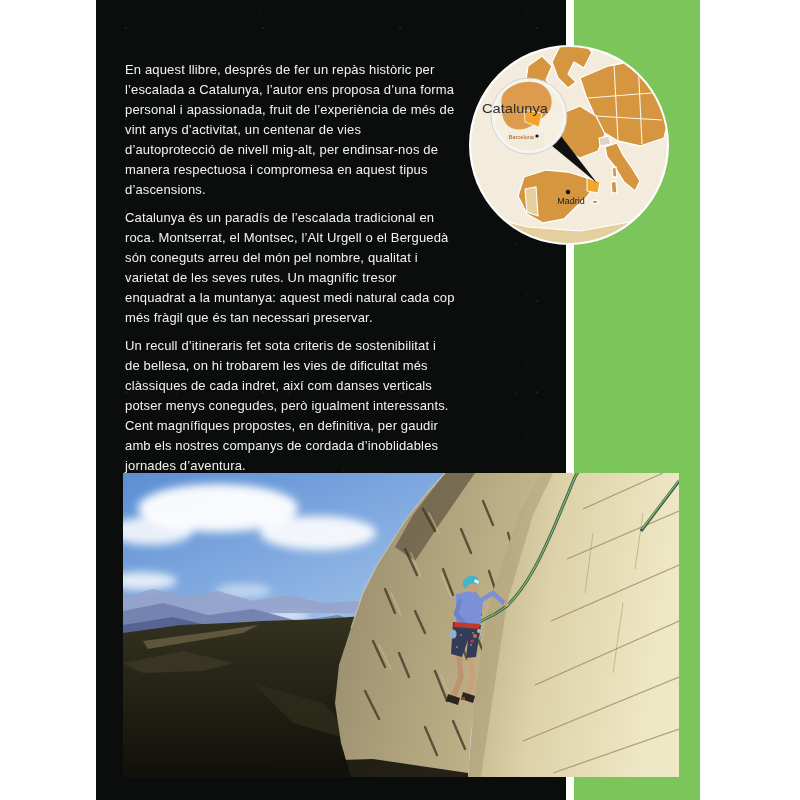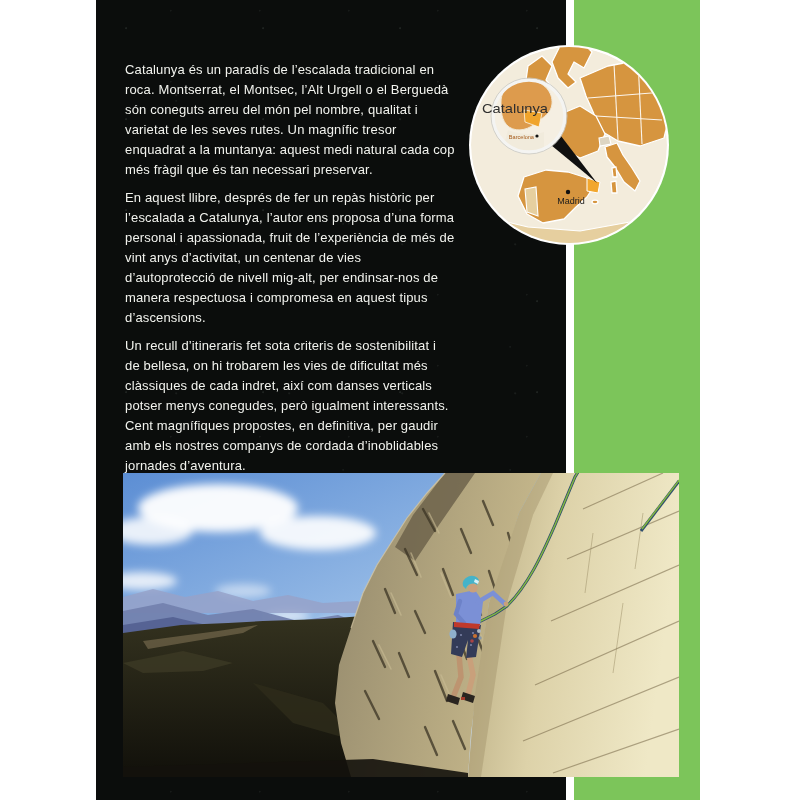--- a/index.html
+++ b/index.html
@@ -38,33 +38,33 @@
   #photo svg,#map-inset svg{display:block;}
 </style>
 </head>
 <body>
 
 <div class="abs" id="black-panel"></div>
 
 <div class="abs" id="green-stripe"></div>
 
 <div class="abs" id="blurb">
-  <p>Catalunya és un paradís de l’escalada tradicional en
-roca. Montserrat, el Montsec, l’Alt Urgell o el Berguedà
-són coneguts arreu del món pel nombre, qualitat i
-varietat de les seves rutes. Un magnífic tresor
-enquadrat a la muntanya: aquest medi natural cada cop
-més fràgil que és tan necessari preservar.</p>
   <p>En aquest llibre, després de fer un repàs històric per
 l’escalada a Catalunya, l’autor ens proposa d’una forma
 personal i apassionada, fruit de l’experiència de més de
 vint anys d’activitat, un centenar de vies
 d’autoprotecció de nivell mig-alt, per endinsar-nos de
 manera respectuosa i compromesa en aquest tipus
 d’ascensions.</p>
+  <p>Catalunya és un paradís de l’escalada tradicional en
+roca. Montserrat, el Montsec, l’Alt Urgell o el Berguedà
+són coneguts arreu del món pel nombre, qualitat i
+varietat de les seves rutes. Un magnífic tresor
+enquadrat a la muntanya: aquest medi natural cada cop
+més fràgil que és tan necessari preservar.</p>
   <p>Un recull d’itineraris fet sota criteris de sostenibilitat i
 de bellesa, on hi trobarem les vies de dificultat més
 clàssiques de cada indret, així com danses verticals
 potser menys conegudes, però igualment interessants.
 Cent magnífiques propostes, en definitiva, per gaudir
 amb els nostres companys de cordada d’inoblidables
 jornades d’aventura.</p>
 </div>
 
 <div class="abs" id="map-inset">

